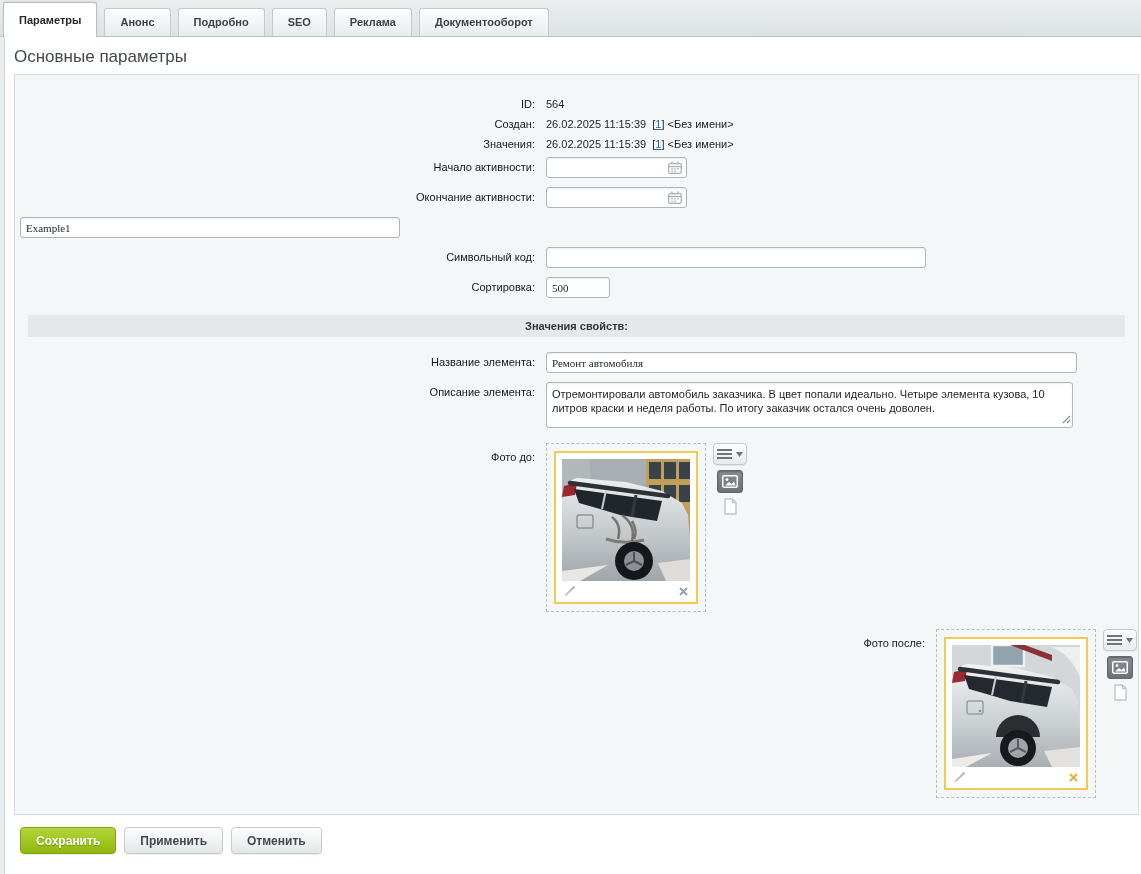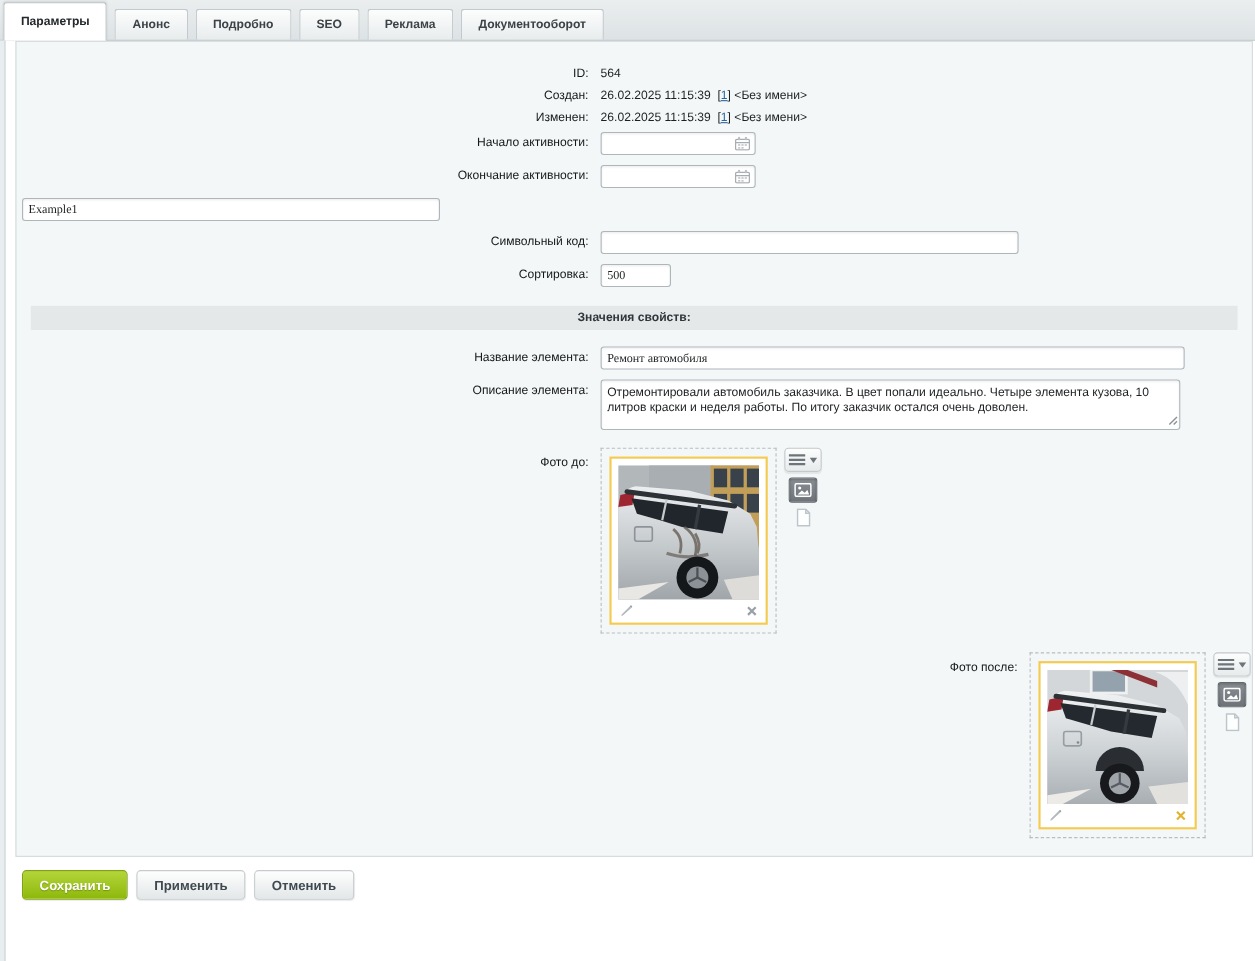--- a/index.html
+++ b/index.html
@@ -80,39 +80,40 @@
 
   <div class="tabbar">
     <div class="tab active">Параметры</div>
     <div class="tab">Анонс</div>
     <div class="tab">Подробно</div>
     <div class="tab">SEO</div>
     <div class="tab">Реклама</div>
     <div class="tab">Документооборот</div>
   </div>
 
+  <div class="title">Основные параметры</div>
 
   <div class="form-box">
 
     <div class="row r-static">
       <div class="lbl">ID:</div>
       <div class="val">564</div>
     </div>
 
     <div class="row r-static">
       <div class="lbl">Создан:</div>
       <div class="val">
         <span>26.02.2025 11:15:39</span>&nbsp;
         <span>[<a class="lnk">1</a>]</span>
         <span>&lt;Без имени&gt;</span>
       </div>
     </div>
 
     <div class="row r-static">
-      <div class="lbl">Изменен:</div>
+      <div class="lbl">Значения:</div>
       <div class="val">
         <span>26.02.2025 11:15:39</span>&nbsp;
         <span>[<a class="lnk">1</a>]</span>
         <span>&lt;Без имени&gt;</span>
       </div>
     </div>
 
 
     <div class="row r-input">
       <div class="lbl">Начало активности:</div>

